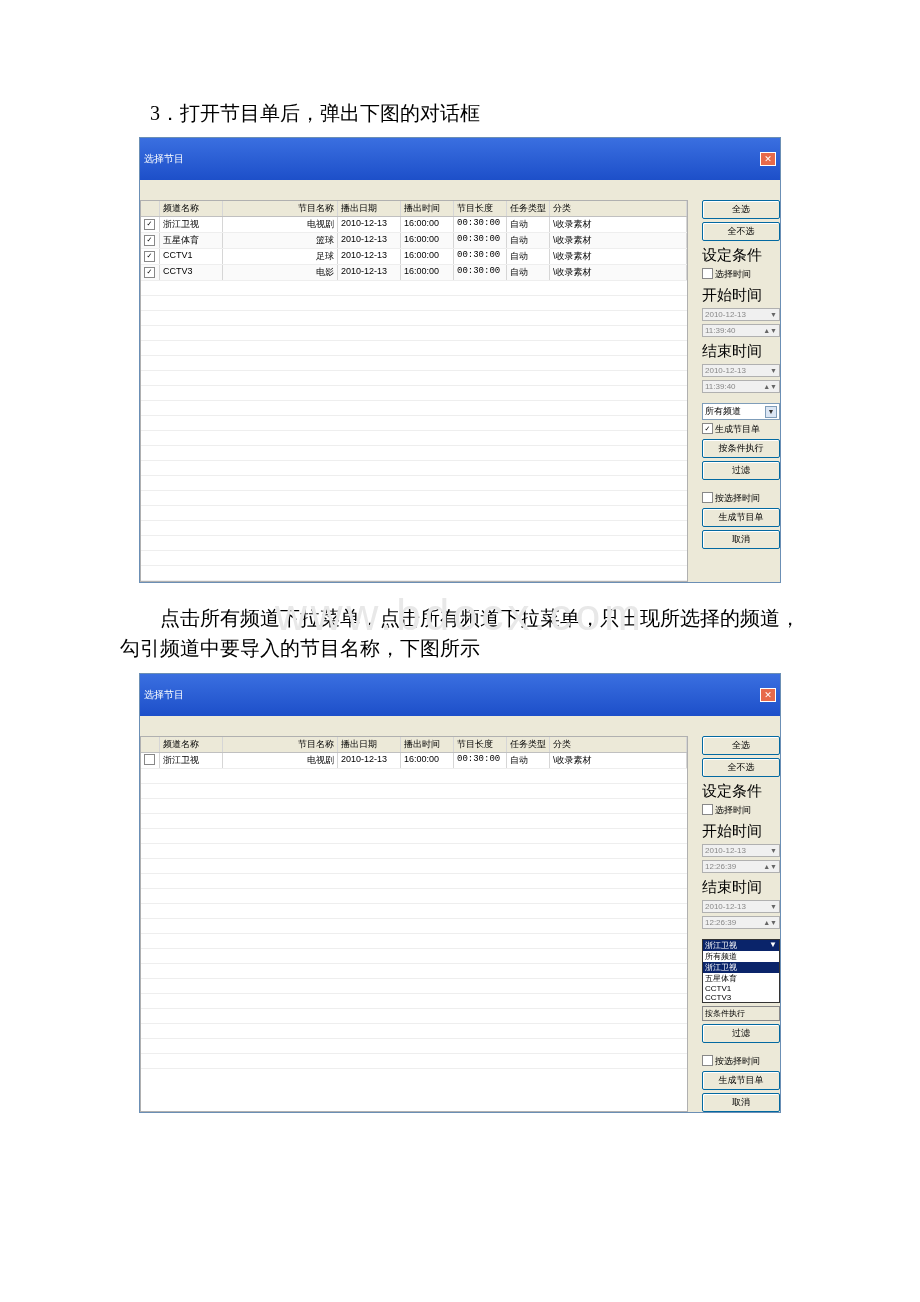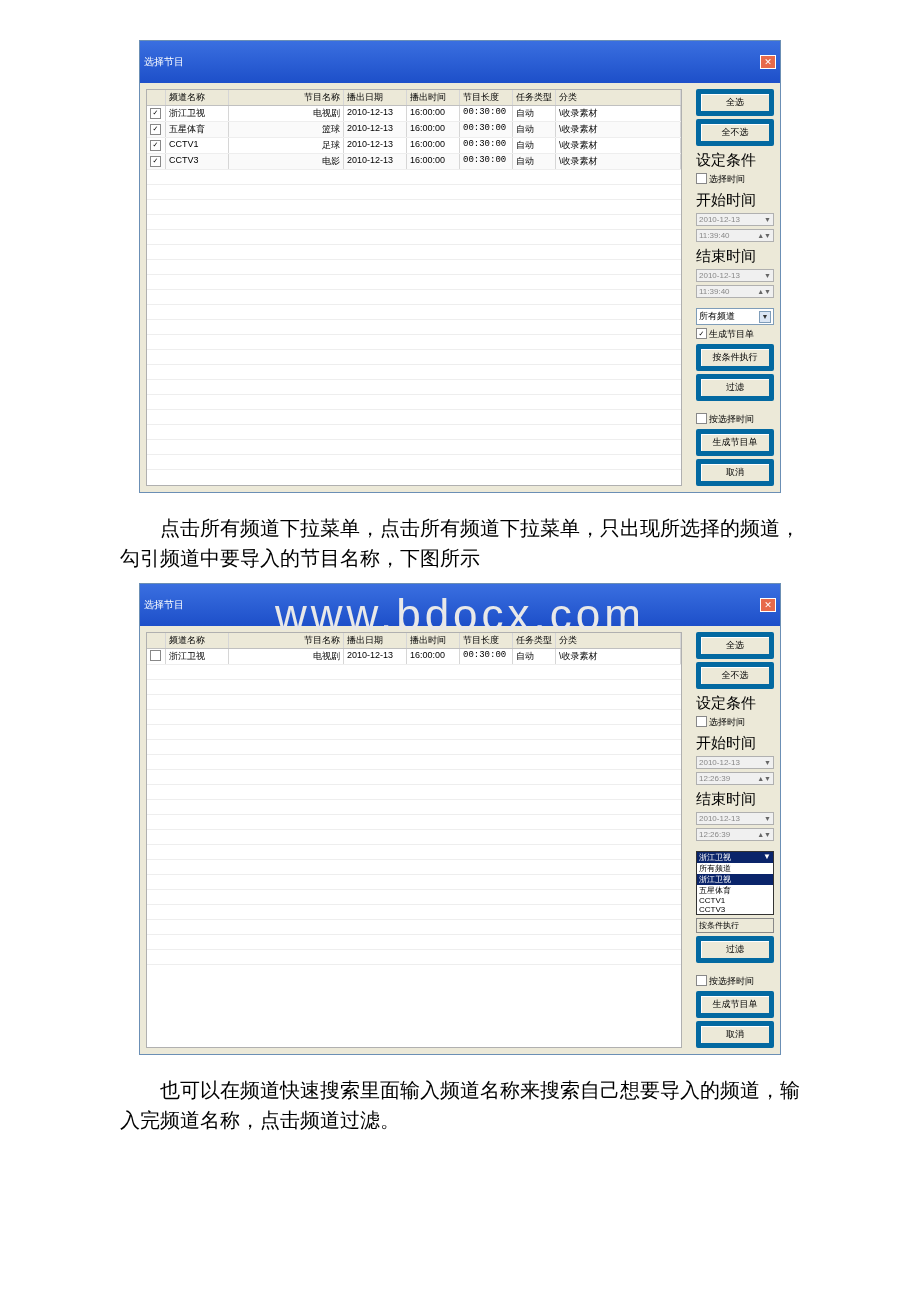--- a/index.html
+++ b/index.html
@@ -44,22 +44,23 @@
   .titlebar .closebtn {
     width: 14px; height: 12px;
     background: #e76a4b;
     border: 1px solid #fff;
     color: #fff;
     display: flex; align-items: center; justify-content: center;
     font-size: 9px; line-height: 1;
   }
   .dialog-body {
     display: flex;
-    padding: 6px;
+    padding: 0;
     gap: 14px;
+    margin-top: 20px;
   }
   .list-area {
     flex: 1;
     background: #fff;
     border: 1px solid #b0b0b0;
     position: relative;
     min-height: 340px;
   }
   .list-header {
     display: flex;
@@ -88,21 +89,21 @@
   .grid-line { height: 14px; border-bottom: 1px solid #eee; }
   .side-panel {
     width: 78px;
     display: flex;
     flex-direction: column;
     gap: 3px;
     font-size: 9px;
   }
   .btn {
     background: #ece9d8;
-    border: 5px solid #0369a1;
+    border: 1px solid #0369a1;
     border-radius: 2px;
     text-align: center;
     padding: 2px 0;
     font-size: 9px;
     cursor: pointer;
     box-shadow: inset 1px 1px 0 #fff;
   }
   .group-label { font-size: 15px; margin-top: 2px; }
   .chk-row { display: flex; gap: 2px; }
   .chk {
@@ -158,20 +159,21 @@
     font-family: Arial, sans-serif;
     pointer-events: none;
     z-index: 0;
   }
 </style>
 </head>
 <body>
 
 <div class="page">
 
+<div class="heading">3．打开节目单后，弹出下图的对话框</div>
 
 <div class="dialog-wrap">
   <div class="titlebar">
     <span>选择节目</span>
     <span class="closebtn">✕</span>
   </div>
   <div class="dialog-body">
     <div class="list-area">
       <div class="list-header">
         <div class="col-check"></div>
@@ -398,15 +400,14 @@
       <div class="chk-row">
             <span class="chk"></span>
             <span>按选择时间</span>
           </div>
       <div class="btn">生成节目单</div>
       <div class="btn">取消</div>
     </div>
   </div>
 </div>
 
-<div class="para">也可以在频道快速搜索里面输入频道名称来搜索自己想要导入的频道，输入完频道名称，点击频道过滤。</div>
 
 </div>
 
 </body></html>

